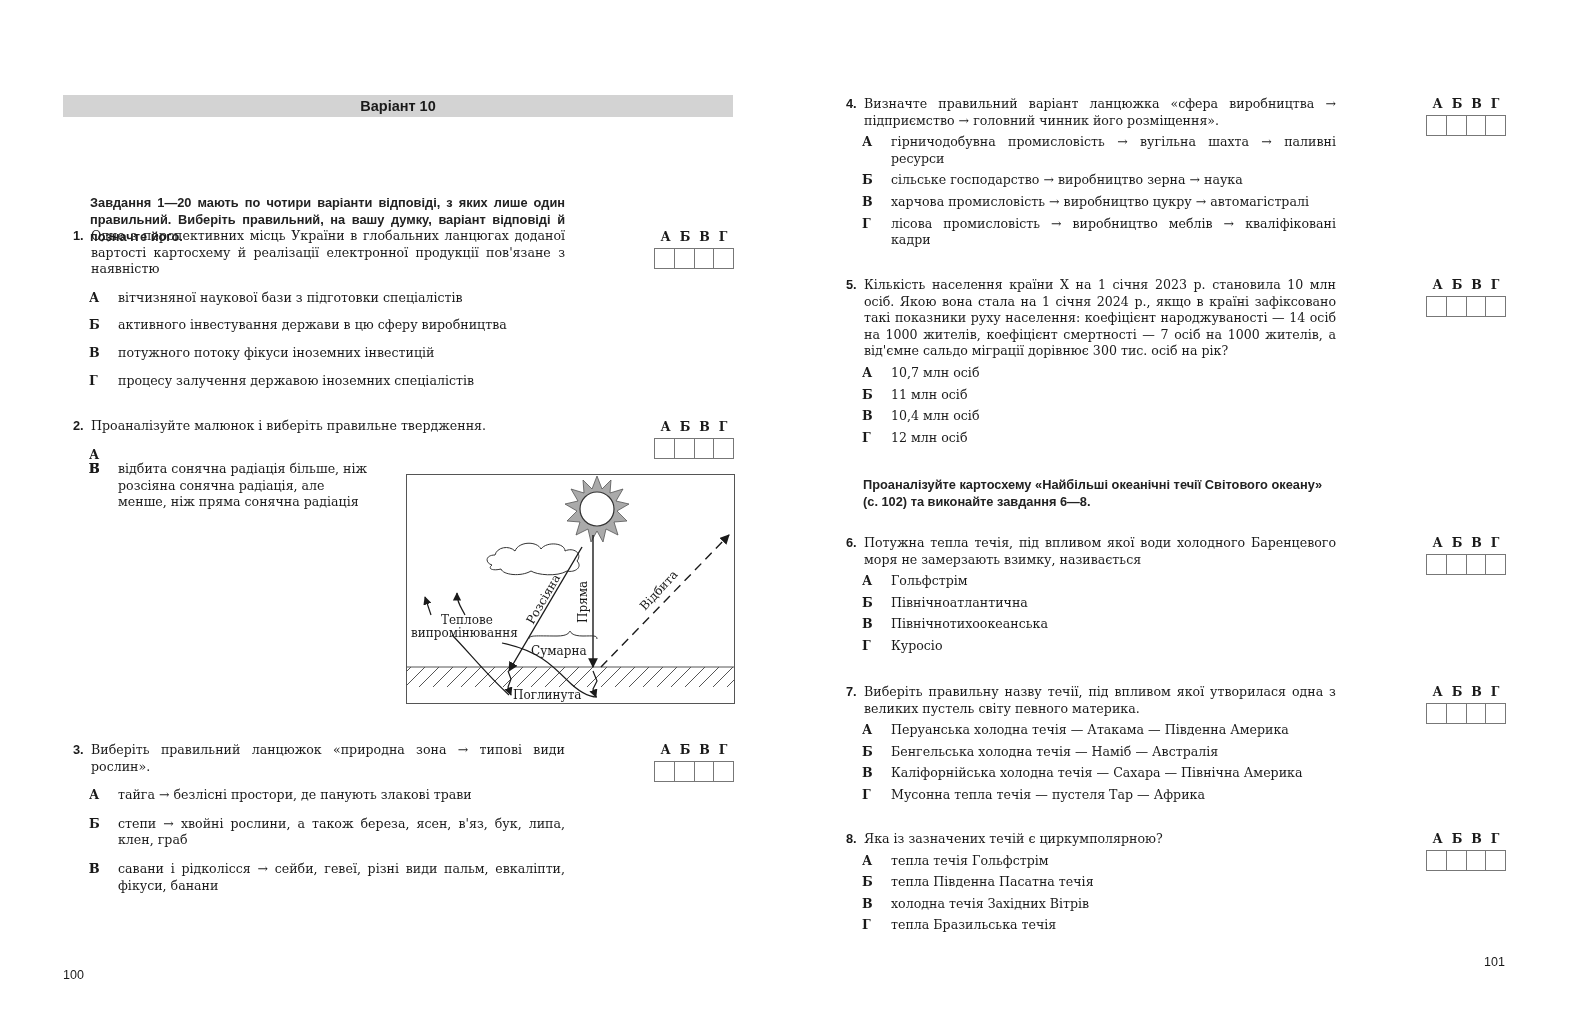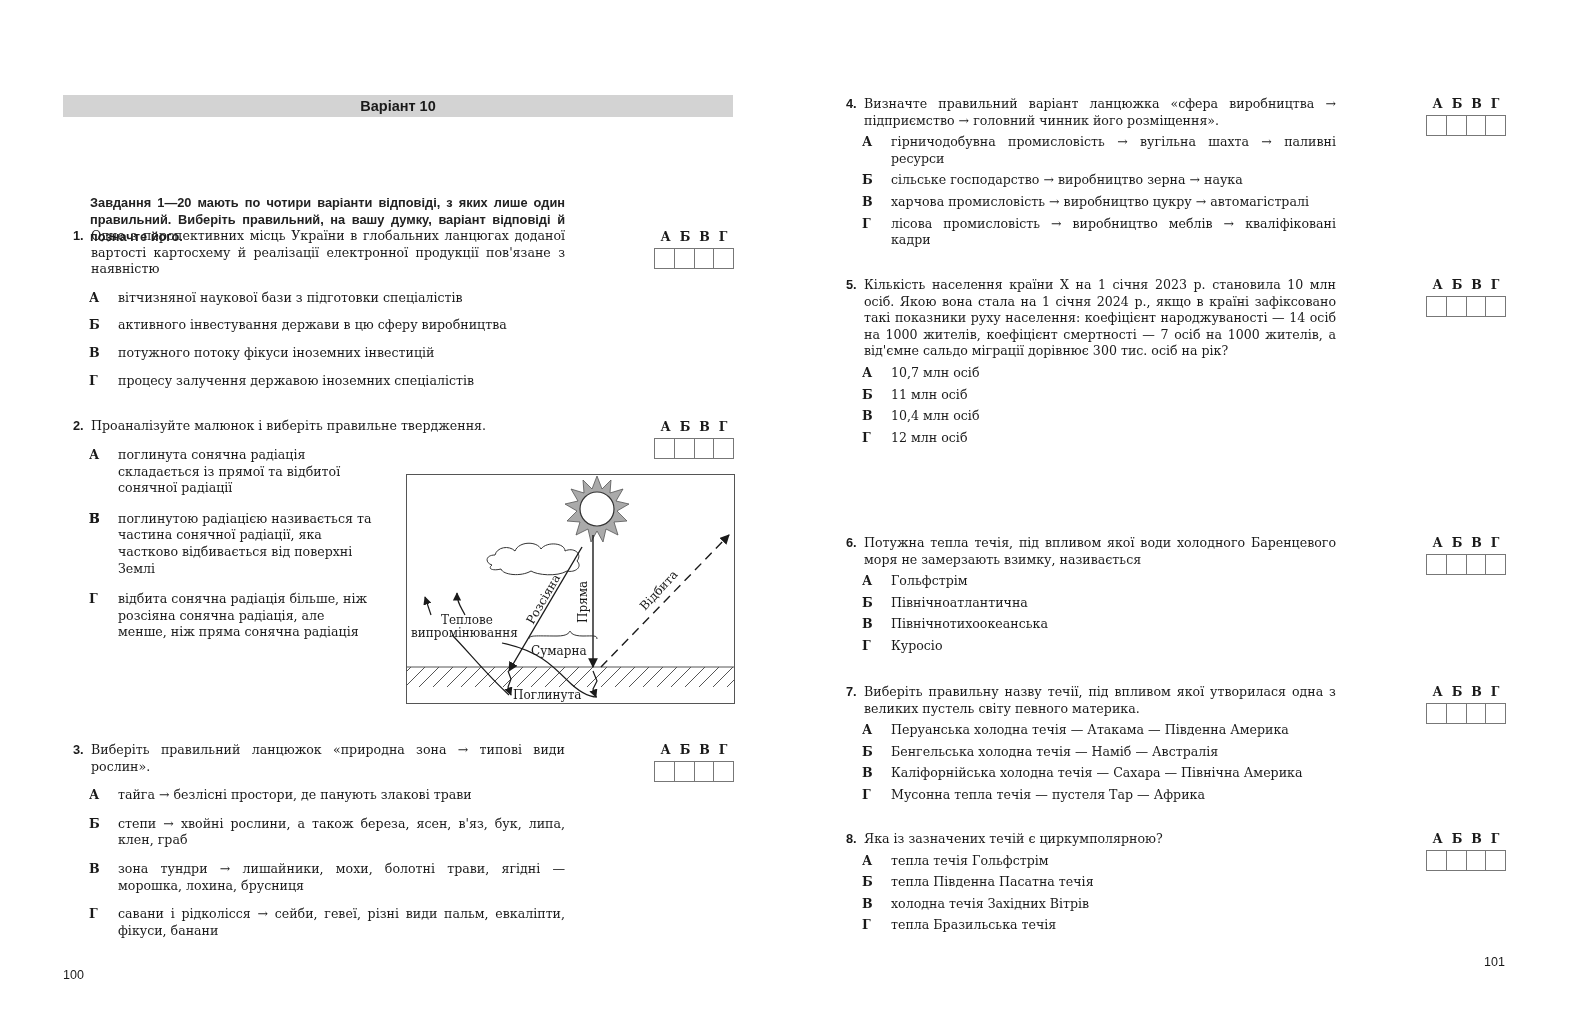--- a/index.html
+++ b/index.html
@@ -66,23 +66,23 @@
         <div class="grid-box"></div>
         <div class="grid-box"></div>
         <div class="grid-box"></div>
       </div>
   </div>
 
   <div class="q" style="left:73px; top:418px; width:500px;">
     <div class="q-head"><span class="q-num">2.</span><span>Проаналізуйте малюнок і виберіть правильне твердження.</span></div>
   </div>
   <div class="q" style="left:73px; top:447px; width:300px;">
-    <div class="opt" style="text-align:left"><span class="opt-letter">А</span><span>поглинута сонячна радіація складається із прямої та відбитої сонячної радіації</span></div>
+    <div class="opt" style="text-align:left"><span class="opt-letter">А</span></div>
     <div class="opt" style="margin-top:14px; text-align:left"><span class="opt-letter">Б</span></div>
-    <div class="opt" style="margin-top:14px; text-align:left"><span class="opt-letter">В</span><span>поглинутою радіацією називається та частина сонячної радіації, яка частково відбивається від поверхні Землі</span></div>
+    <div class="opt" style="margin-top:14px; text-align:left"><span class="opt-letter">В</span></div>
     <div class="opt" style="margin-top:14px; text-align:left"><span class="opt-letter">Г</span><span>відбита сонячна радіація більше, ніж розсіяна сонячна радіація, але менше, ніж пряма сонячна радіація</span></div>
   </div>
   <div class="grid" style="left:654px; top:420px;">
     <div class="grid-labels">
         <span>А</span>
         <span>Б</span>
         <span>В</span>
         <span>Г</span>
       </div>
     <div class="grid-boxes">
@@ -138,21 +138,21 @@
       <text class="fig-label" x="124" y="180">Сумарна</text>
       <text class="fig-label" x="106" y="224">Поглинута</text>
     </svg>
   </div>
 
   <div class="q" style="left:73px; top:742px; width:492px;">
     <div class="q-head"><span class="q-num">3.</span><span>Виберіть правильний ланцюжок «природна зона → типові види рослин».</span></div>
     <div class="opts">
       <div class="opt" style="margin-top:12px"><span class="opt-letter">А</span><span>тайга → безлісні простори, де панують злакові трави</span></div>
       <div class="opt" style="margin-top:12px"><span class="opt-letter">Б</span><span>степи → хвойні рослини, а також береза, ясен, в'яз, бук, липа, клен, граб</span></div>
-      <div class="opt" style="margin-top:12px"><span class="opt-letter">В</span><span>зона тундри → лишайники, мохи, болотні трави, ягідні — морошка, лохина, брусниця</span></div>
+      <div class="opt" style="margin-top:12px"><span class="opt-letter">В</span></div>
       <div class="opt" style="margin-top:12px"><span class="opt-letter">Г</span><span>савани і рідколісся → сейби, гевеї, різні види пальм, евкаліпти, фікуси, банани</span></div>
     </div>
   </div>
   <div class="grid" style="left:654px; top:743px;">
     <div class="grid-labels">
         <span>А</span>
         <span>Б</span>
         <span>В</span>
         <span>Г</span>
       </div>
@@ -210,20 +210,21 @@
         <span>Г</span>
       </div>
     <div class="grid-boxes">
         <div class="grid-box"></div>
         <div class="grid-box"></div>
         <div class="grid-box"></div>
         <div class="grid-box"></div>
       </div>
   </div>
 
+  <div class="instr" style="left:76px; top:476px; width:475px; text-align:left;">Проаналізуйте картосхему «Найбільші океанічні течії Світового океану» (с. 102) та виконайте завдання 6—8.</div>
 
   <div class="q" style="left:59px; top:535px; width:490px;">
     <div class="q-head"><span class="q-num">6.</span><span>Потужна тепла течія, під впливом якої води холодного Баренцевого моря не замерзають взимку, називається</span></div>
     <div class="opts" style="margin-top:5px">
       <div class="opt"><span class="opt-letter">А</span><span>Гольфстрім</span></div>
       <div class="opt" style="margin-top:5px"><span class="opt-letter">Б</span><span>Північноатлантична</span></div>
       <div class="opt" style="margin-top:5px"><span class="opt-letter">В</span><span>Північнотихоокеанська</span></div>
       <div class="opt" style="margin-top:5px"><span class="opt-letter">Г</span><span>Куросіо</span></div>
     </div>
   </div>

